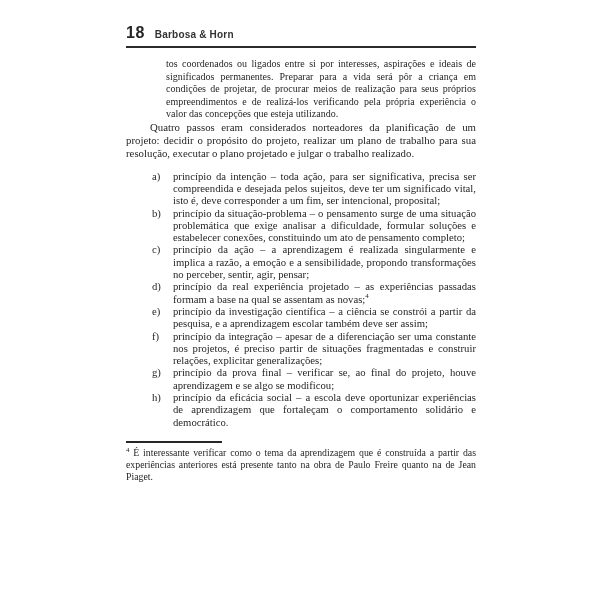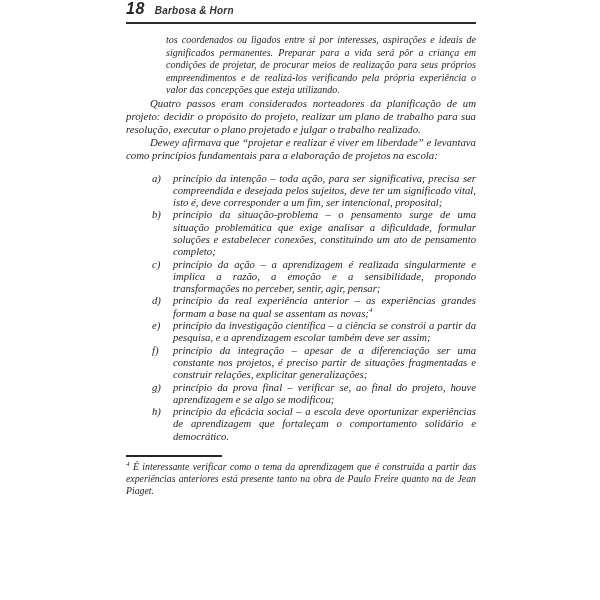--- a/index.html
+++ b/index.html
@@ -6,25 +6,24 @@
   .page {
     width: 600px;
     height: 600px;
     background: #ffffff;
     position: relative;
     overflow: hidden;
   }
   .content {
     position: absolute;
     left: 126px;
-    top: 0;
+    top: 24px;
     width: 350px;
     color: #262626;
     font-family: "Liberation Serif", "DejaVu Serif", serif;
-    font-style: italic;
   }
   .running-head {
     display: flex;
     align-items: baseline;
     gap: 10px;
     border-bottom: 2px solid #2b2b2b;
     padding-bottom: 4px;
     font-family: "Liberation Sans", "DejaVu Sans", sans-serif;
   }
   .page-number {
@@ -96,35 +95,34 @@
 
     <div class="running-head">
       <span class="page-number">18</span>
       <span class="authors">Barbosa &amp; Horn</span>
     </div>
 
     <div class="block-quote">tos coordenados ou ligados entre si por interesses, aspirações e ideais de significados permanentes. Preparar para a vida será pôr a criança em condições de projetar, de procurar meios de realização para seus próprios empreendimentos e de realizá-los verificando pela própria experiência o valor das concepções que esteja utilizando.</div>
 
     <div class="body-paragraphs">
       <p class="para">Quatro passos eram considerados norteadores da planificação de um projeto: decidir o propósito do projeto, realizar um plano de trabalho para sua resolução, executar o plano projetado e julgar o trabalho realizado.</p>
-      <p class="para">Dewey afirmava que “projetar e realizar é viver em liberdade” e levantava como princípios fundamentais para a elaboração de projetos na escola:</p>
     </div>
 
     <div class="principle-list">
       <div class="list-item">
         <span class="list-label">a)</span><span>princípio da intenção – toda ação, para ser significativa, precisa ser compreendida e desejada pelos sujeitos, deve ter um significado vital, isto é, deve corresponder a um fim, ser intencional, proposital;</span>
       </div>
       <div class="list-item">
         <span class="list-label">b)</span><span>princípio da situação-problema – o pensamento surge de uma situação problemática que exige analisar a dificuldade, formular soluções e estabelecer conexões, constituindo um ato de pensamento completo;</span>
       </div>
       <div class="list-item">
         <span class="list-label">c)</span><span>princípio da ação – a aprendizagem é realizada singularmente e implica a razão, a emoção e a sensibilidade, propondo transformações no perceber, sentir, agir, pensar;</span>
       </div>
       <div class="list-item">
-        <span class="list-label">d)</span><span>princípio da real experiência anterior – as experiências grandes formam a base na qual se assentam as novas;</span><sup>4</sup>
+        <span class="list-label">d)</span><span>princípio da real experiência projetado – as experiências passadas formam a base na qual se assentam as novas;</span><sup>4</sup>
       </div>
       <div class="list-item">
         <span class="list-label">e)</span><span>princípio da investigação científica – a ciência se constrói a partir da pesquisa, e a aprendizagem escolar também deve ser assim;</span>
       </div>
       <div class="list-item">
         <span class="list-label">f)</span><span>princípio da integração – apesar de a diferenciação ser uma constante nos projetos, é preciso partir de situações fragmentadas e construir relações, explicitar generalizações;</span>
       </div>
       <div class="list-item">
         <span class="list-label">g)</span><span>princípio da prova final – verificar se, ao final do projeto, houve aprendizagem e se algo se modificou;</span>
       </div>

